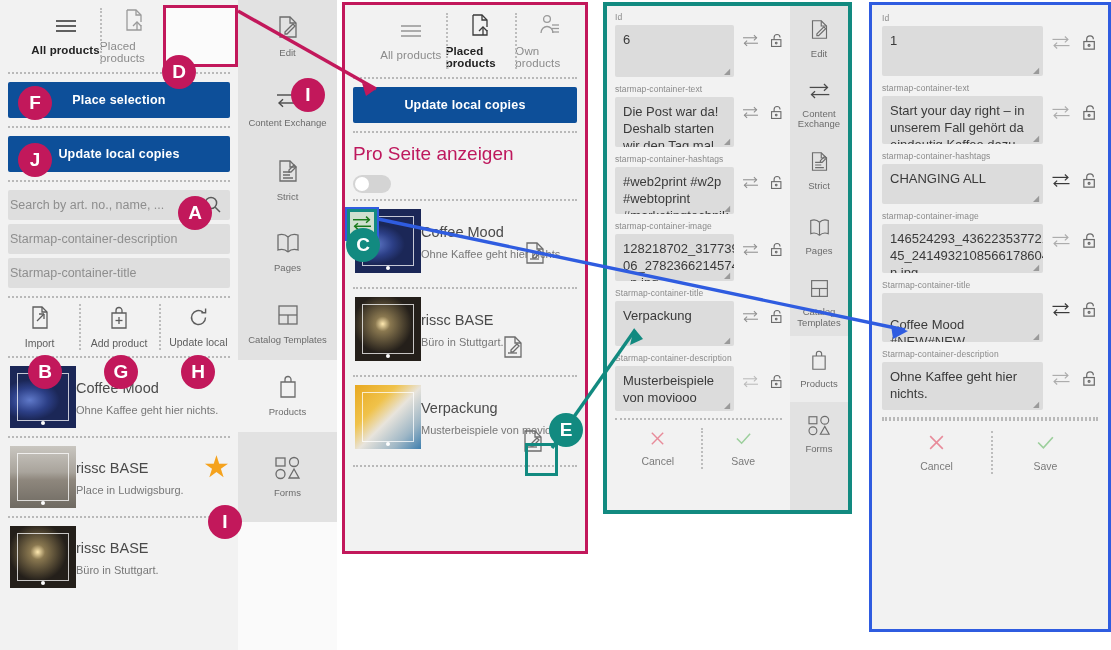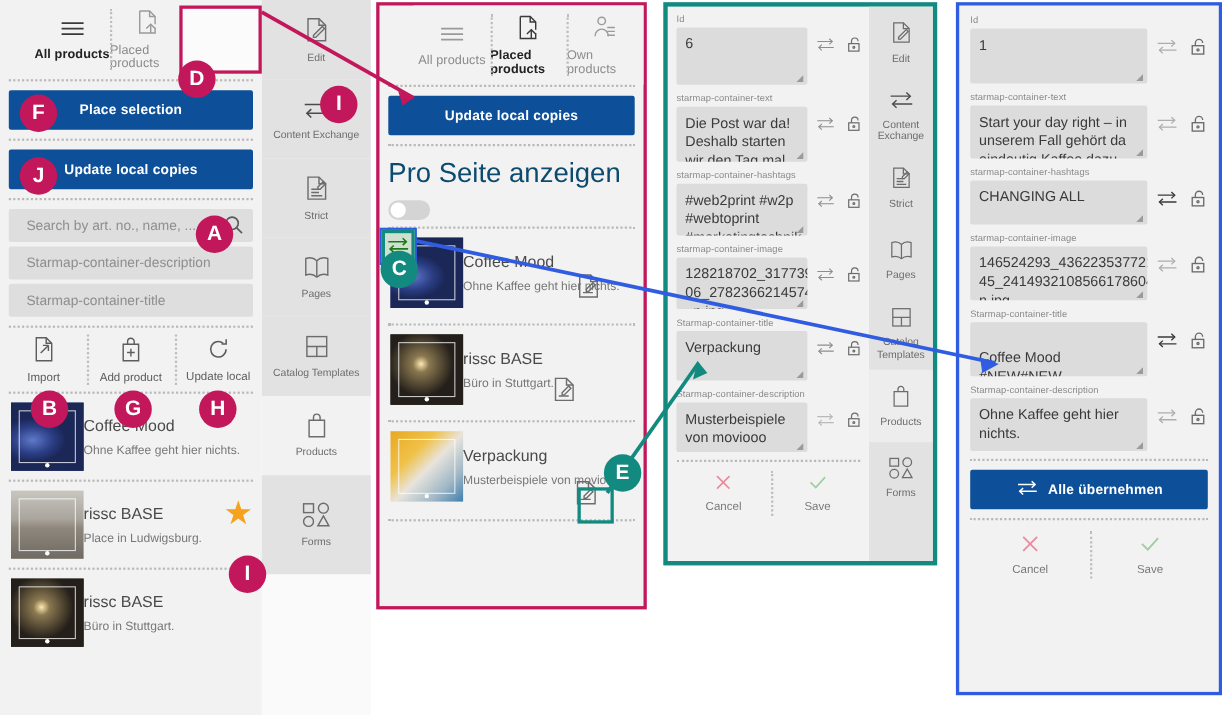--- a/index.html
+++ b/index.html
@@ -39,21 +39,21 @@
     background:#0d4f99; color:#fff; border:none;
     height:36px; width:100%; border-radius:2px;
     font-size:12.5px; font-weight:bold; letter-spacing:.2px;
     display:flex; align-items:center; justify-content:center; gap:8px;
     cursor:pointer;
   }
 
   
   .fieldbox {
     background:#dedede; height:30px; border-radius:2px;
-    display:flex; align-items:center; padding:0 16px;
+    display:flex; align-items:center; padding:0 2px;
     color:#8e8e8e; font-size:12.5px; position:relative;
   }
   .fieldbox .mag { position:absolute; right:8px; top:5px; }
 
   
   .actionrow { display:flex; height:58px; }
   .actionitem {
     flex:1; display:flex; flex-direction:column; align-items:center;
     justify-content:center; gap:4px; color:#5d5d5d; position:relative;
   }
@@ -124,21 +124,21 @@
   .ann.pink { background:#c2185b; }
   .ann.teal { background:#128a80; }
   .box-pink { position:absolute; border:3px solid #c2185b; z-index:30; pointer-events:none; }
   .box-teal { position:absolute; border:3px solid #128a80; z-index:30; pointer-events:none; }
   .box-blue { position:absolute; border:3px solid #2f5ce0; z-index:30; pointer-events:none; }
   .svg-overlay { position:absolute; inset:0; z-index:35; pointer-events:none; }
 
   .star { position:absolute; color:#f5a21d; font-size:30px; line-height:1; z-index:38; }
   .toggle { width:38px; height:18px; border-radius:9px; background:#d4d4d4; position:relative; }
   .toggle i { position:absolute; left:2px; top:2px; width:14px; height:14px; border-radius:50%; background:#fff; }
-  .secttitle { font-size:25px; color:#0c4a6e; }
+  .secttitle { font-size:19px; color:#be185d; }
   .sq-icon { width:22px; height:26px; }
 </style>
 </head>
 <body>
 
 <div class="root">
 
   <div class="panel-bg" style="position:absolute;left:0;top:0;width:238px;height:650px;">
 
     <div class="tabbar">
@@ -889,33 +889,20 @@
                 <rect x="3" y="9" width="11" height="8"></rect>
                   <path d="M6 9V6.5a3.5 3.5 0 0 1 7 0"></path>
                   <circle cx="8.5" cy="13" r="1"></circle>
               </svg>
             </span>
           </div>
         </div>
       </div>
 
       <div class="dashed-sep" style="margin:4px 2px 0 0;"></div>
-      <div style="padding:8px 2px 8px 0;">
-        <button class="bluebtn">
-          <span>
-            <svg width="22" height="17" viewBox="0 0 28 22" fill="none" stroke="#ffffff" stroke-width="1.8">
-              <path d="M3 7h20"></path>
-                <path d="M19 3.2L23 7l-4 3.8"></path>
-                <path d="M25 15H5"></path>
-                <path d="M9 11.2L5 15l4 3.8"></path>
-            </svg>
-          </span>
-          <span>Alle übernehmen</span>
-        </button>
-      </div>
       <div class="dashed-sep" style="margin:0 2px 0 0;"></div>
 
       <div class="csrow" style="height:62px;">
         <div class="csitem">
           <span>
             <svg width="19" height="19" viewBox="0 0 18 18" stroke="#e88b9a" stroke-width="1.5">
                 <line x1="3" y1="3" x2="15" y2="15"></line>
                 <line x1="15" y1="3" x2="3" y2="15"></line>
               </svg>
           </span>

